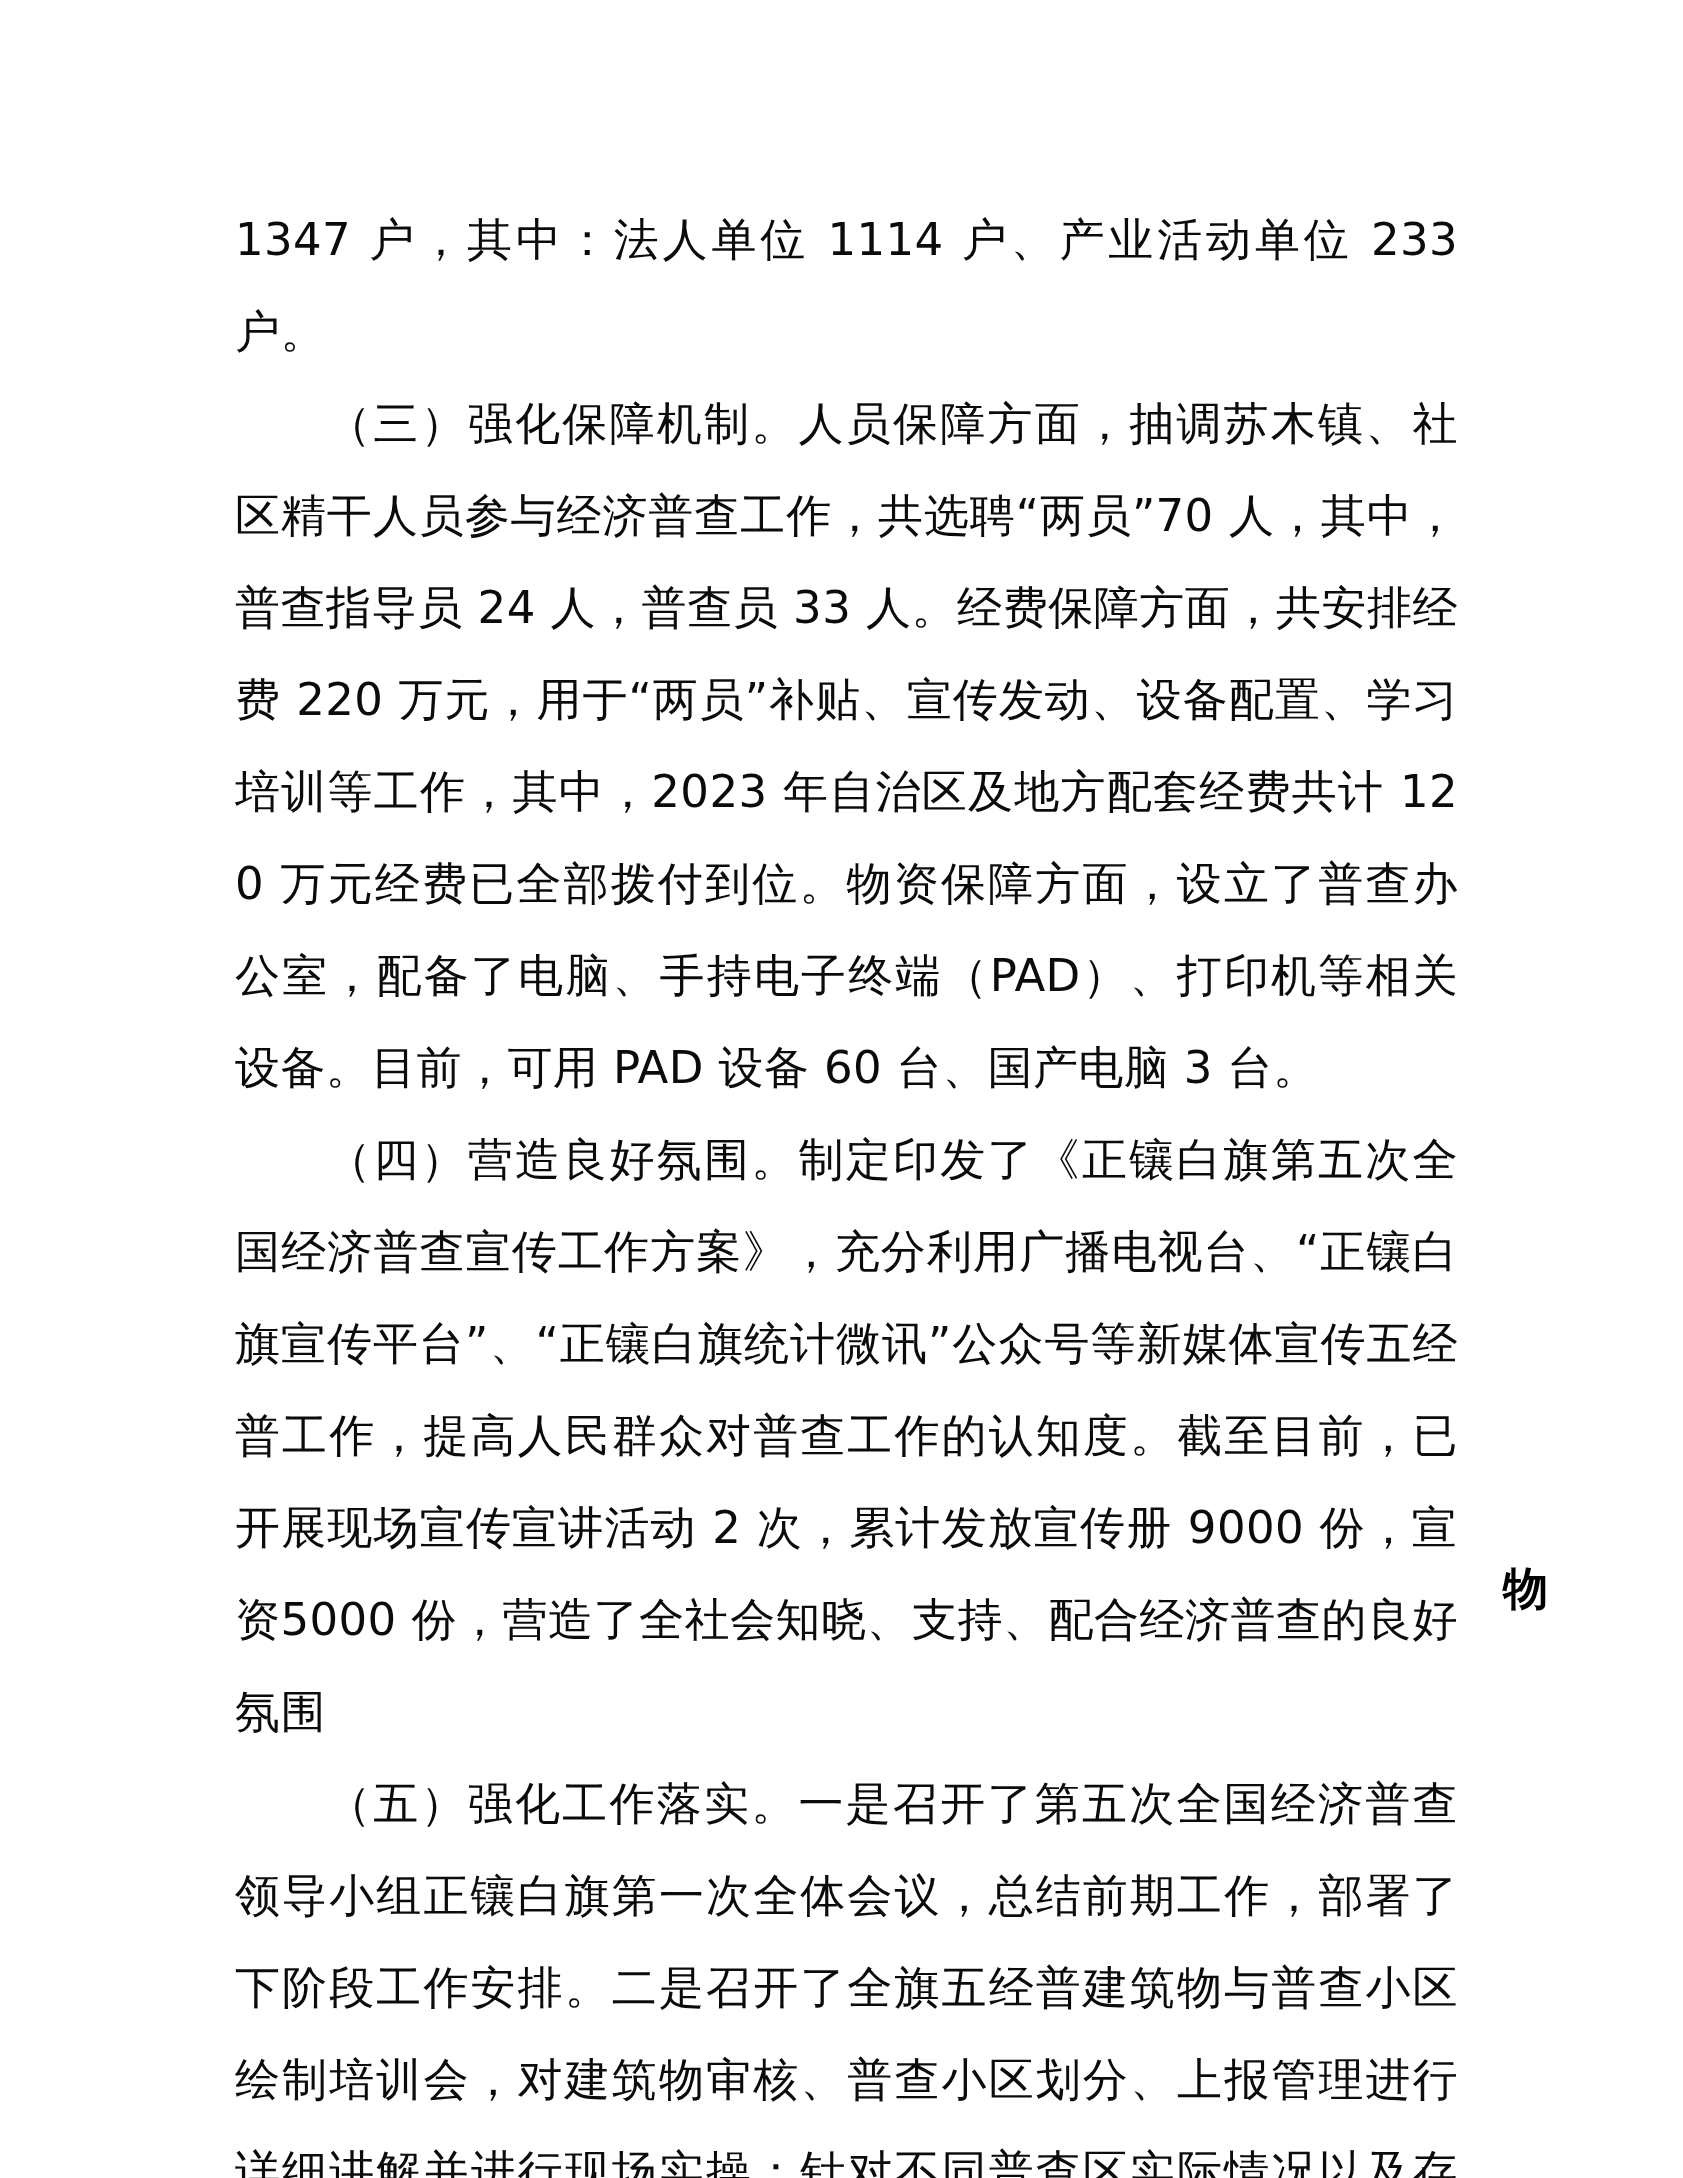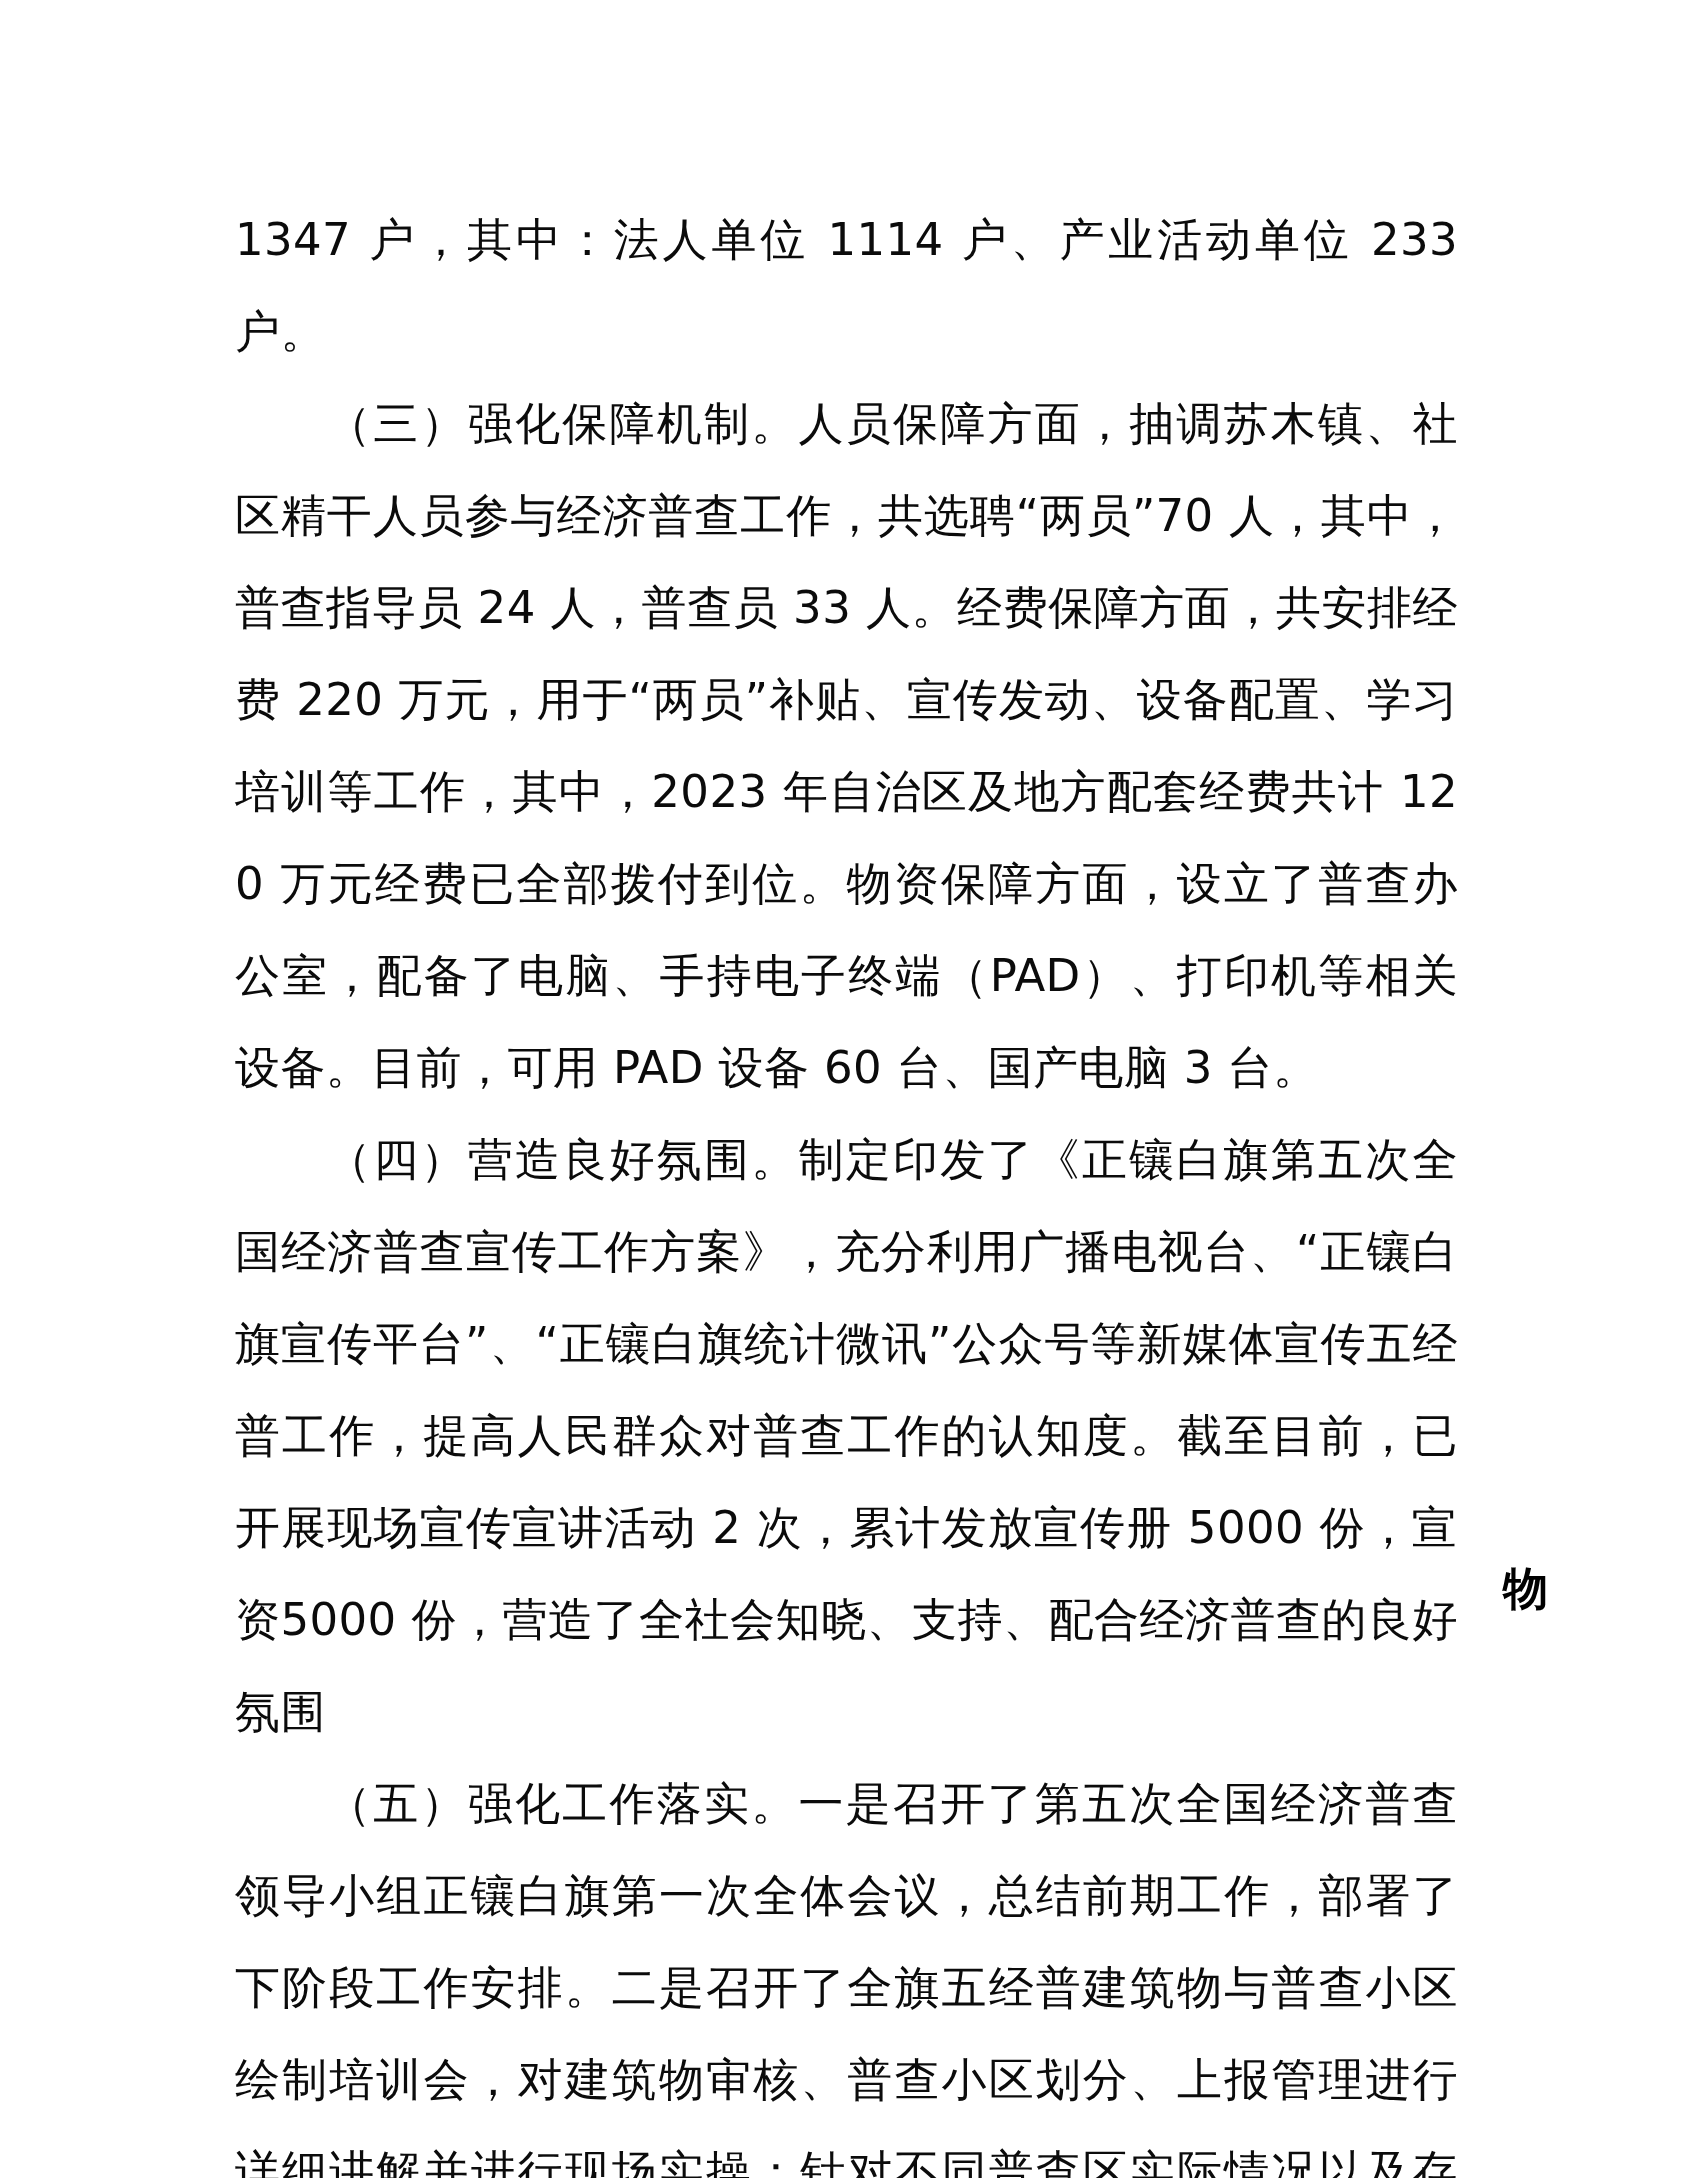--- a/index.html
+++ b/index.html
@@ -59,19 +59,19 @@
 </head>
 <body>
 
 <div class="page">
   <div class="doc-body">
 
     <p class="para">1347 户，其中：法人单位 1114 户、产业活动单位 233 户。</p>
 
     <p class="para indent">（三）强化保障机制。人员保障方面，抽调苏木镇、社区精干人员参与经济普查工作，共选聘“两员”70 人，其中，普查指导员 24 人，普查员 33 人。经费保障方面，共安排经费 220 万元，用于“两员”补贴、宣传发动、设备配置、学习培训等工作，其中，2023 年自治区及地方配套经费共计 120 万元经费已全部拨付到位。物资保障方面，设立了普查办公室，配备了电脑、手持电子终端（PAD）、打印机等相关设备。目前，可用 PAD 设备 60 台、国产电脑 3 台。</p>
 
-    <p class="para indent"><span>（四）营造良好氛围。制定印发了《正镶白旗第五次全国经济普查宣传工作方案》，充分利用广播电视台、“正镶白旗宣传平台”、“正镶白旗统计微讯”公众号等新媒体宣传五经普工作，提高人民群众对普查工作的认知度。截至目前，已开展现场宣传宣讲活动 2 次，累计发放宣传册 5000 份，宣</span><span class="overlap-wrap"><span class="overlap-glyph">物</span></span><span>资</span><span>5000 份，营造了全社会知晓、支持、配合经济普查的良好氛围</span></p>
+    <p class="para indent"><span>（四）营造良好氛围。制定印发了《正镶白旗第五次全国经济普查宣传工作方案》，充分利用广播电视台、“正镶白旗宣传平台”、“正镶白旗统计微讯”公众号等新媒体宣传五经普工作，提高人民群众对普查工作的认知度。截至目前，已开展现场宣传宣讲活动 2 次，累计发放宣传册 9000 份，宣</span><span class="overlap-wrap"><span class="overlap-glyph">物</span></span><span>资</span><span>5000 份，营造了全社会知晓、支持、配合经济普查的良好氛围</span></p>
 
     <p class="para indent">（五）强化工作落实。一是召开了第五次全国经济普查领导小组正镶白旗第一次全体会议，总结前期工作，部署了下阶段工作安排。二是召开了全旗五经普建筑物与普查小区绘制培训会，对建筑物审核、普查小区划分、上报管理进行详细讲解并进行现场实操；针对不同普查区实际情况以及存在问题进行</p>
 
   </div>
 </div>
 
 
 </body></html>

